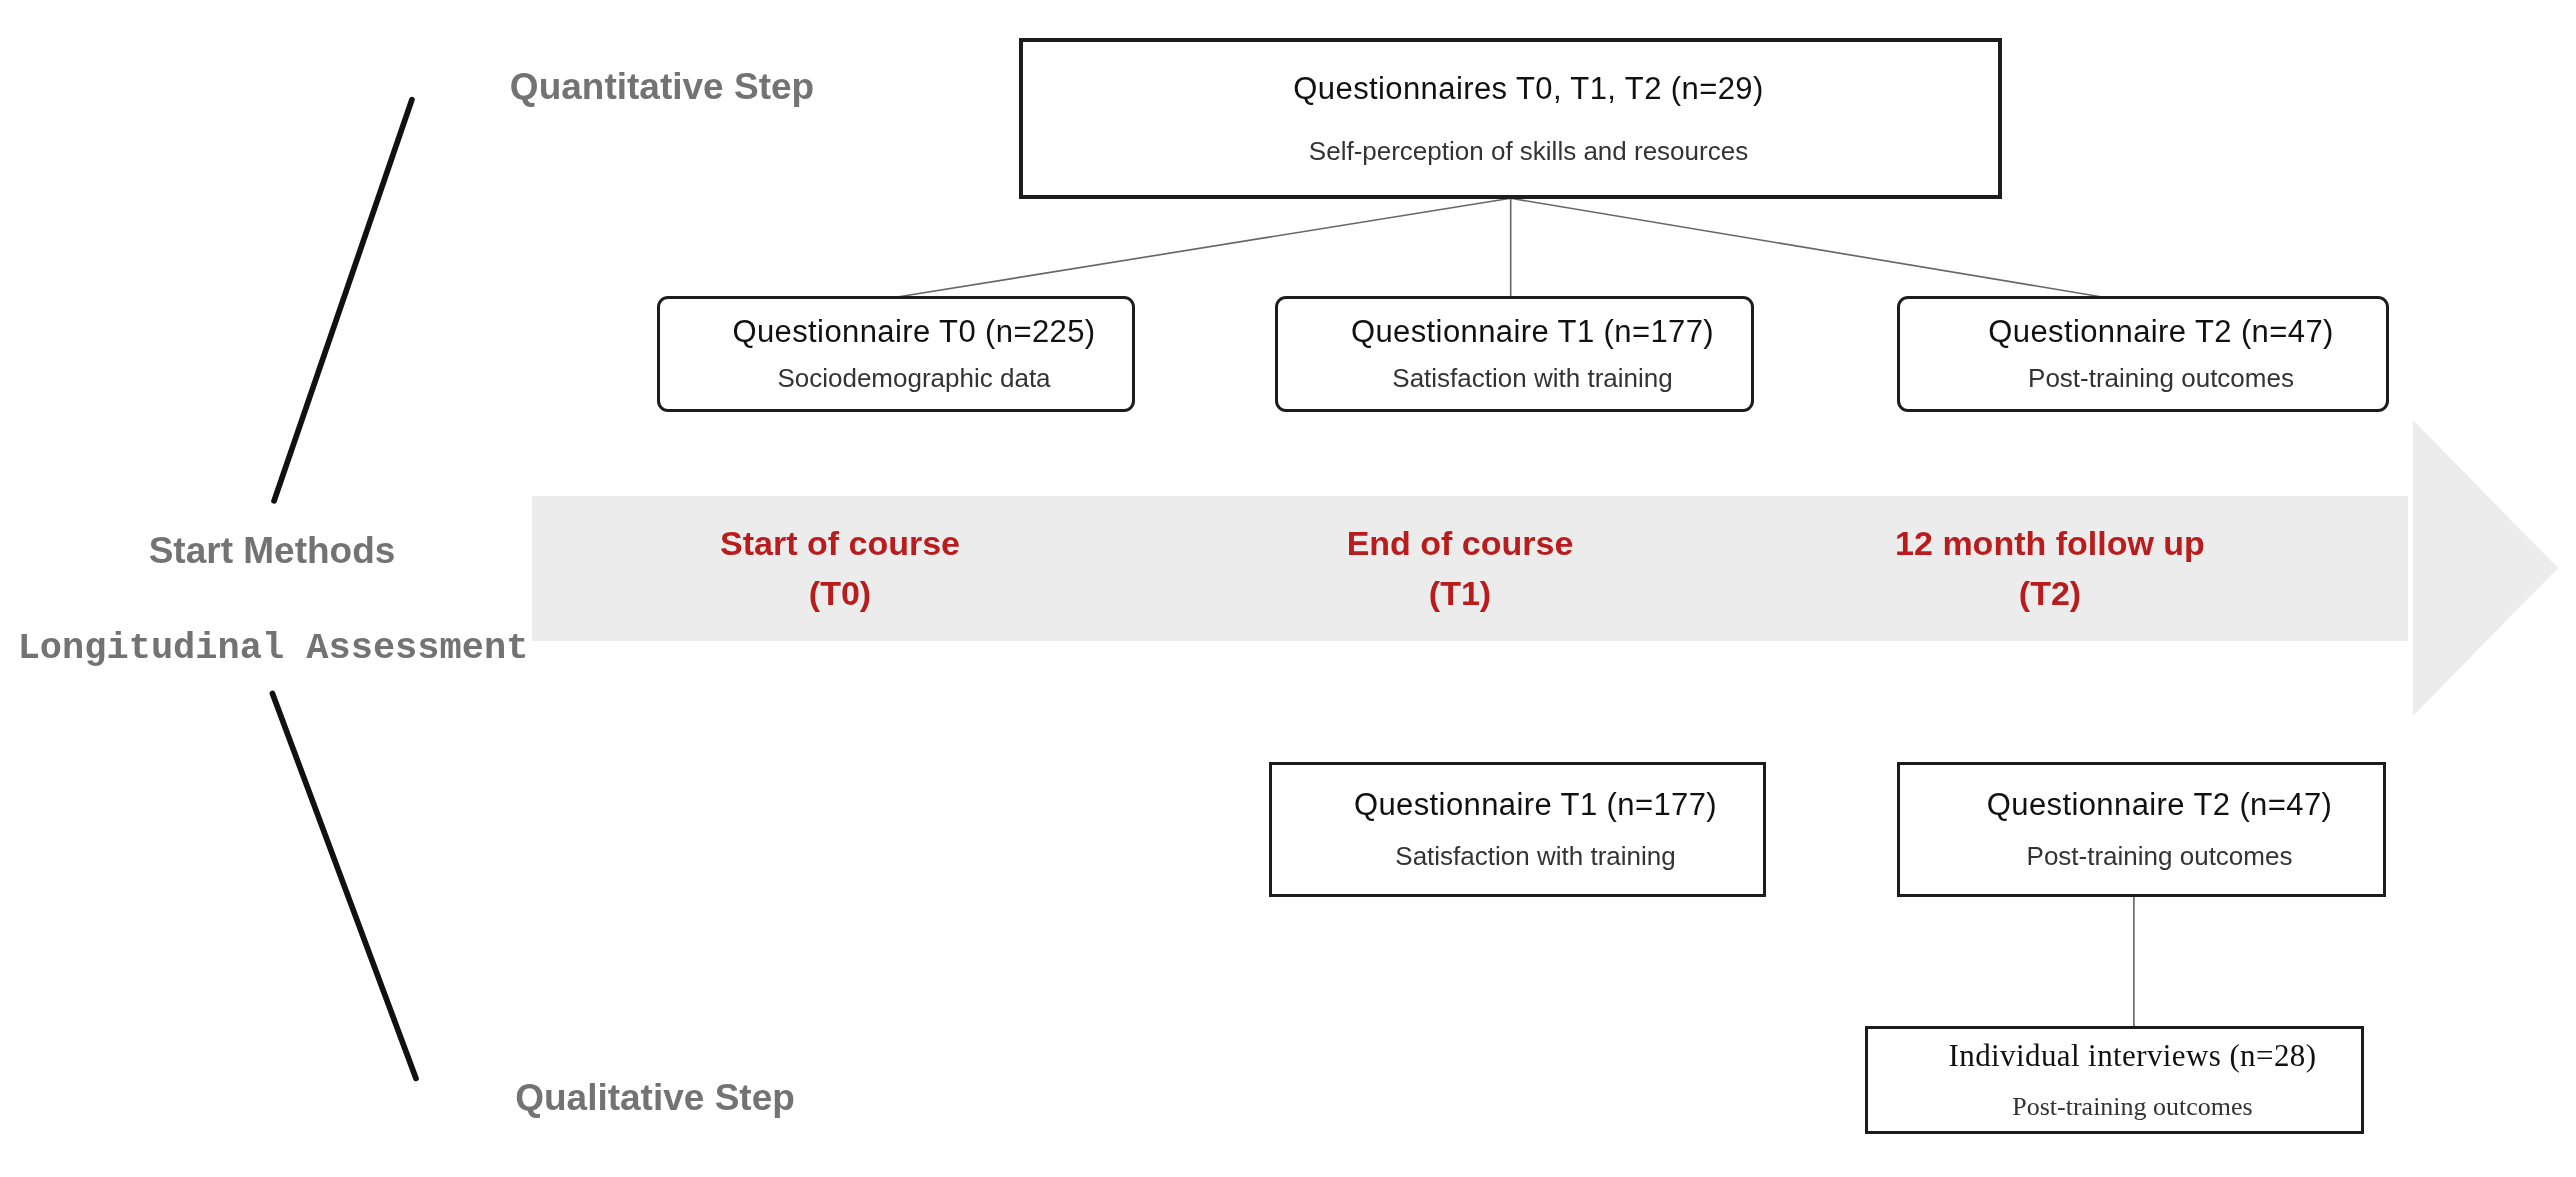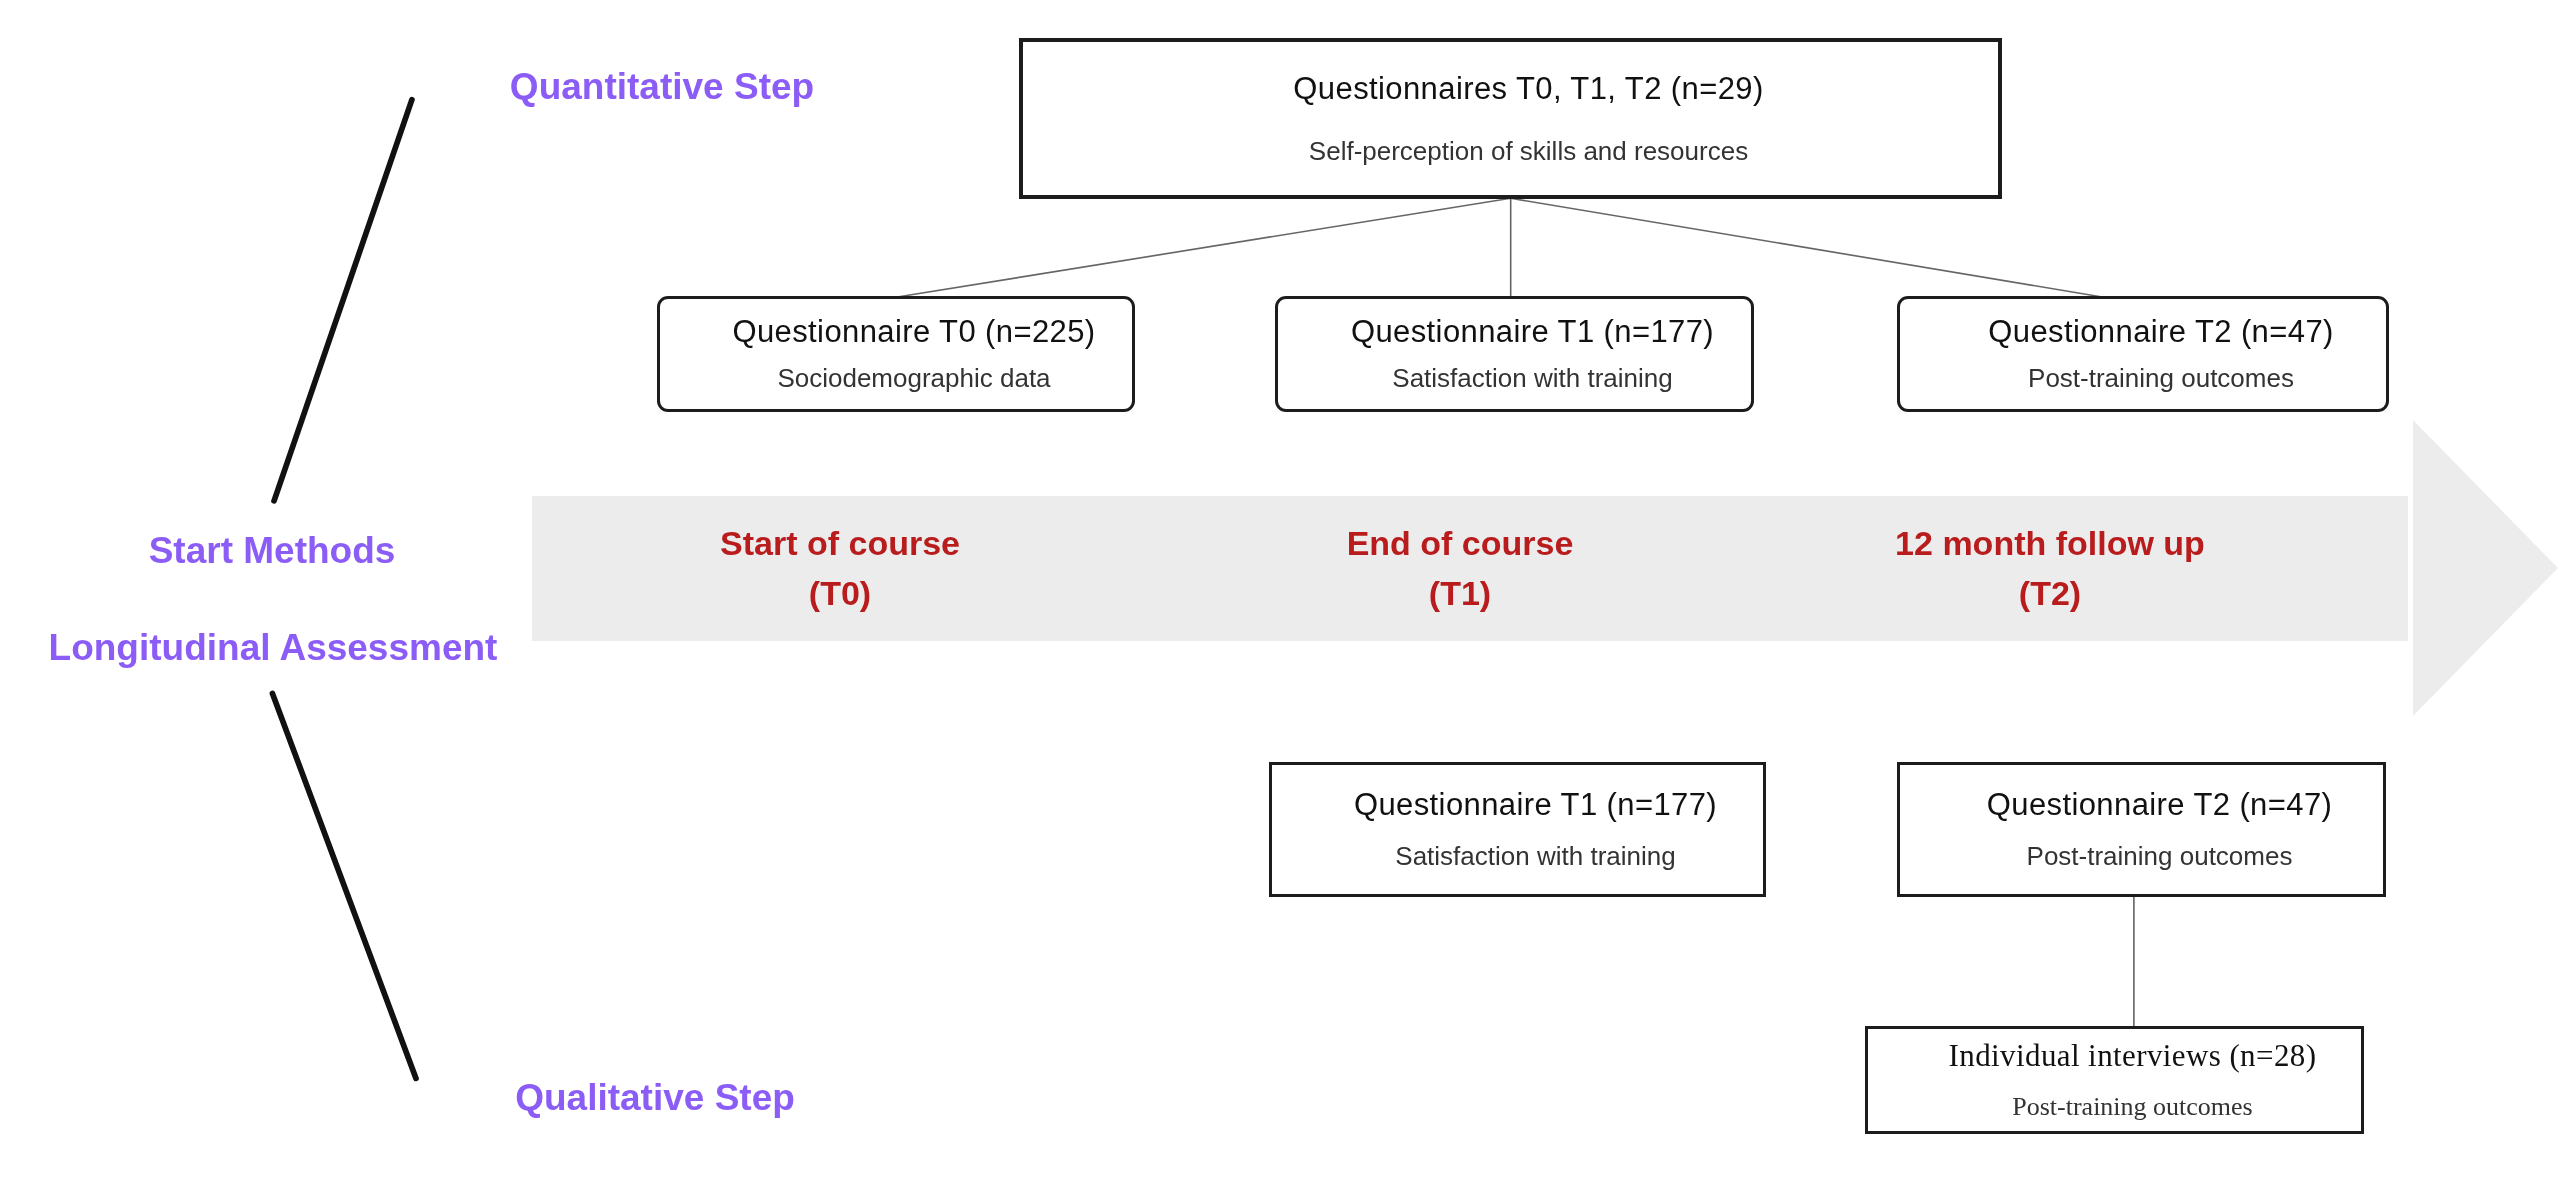--- a/index.html
+++ b/index.html
@@ -86,21 +86,21 @@
     font-size: 34px;
     color: #b91c1c;
     white-space: nowrap;
     text-align: center;
   }
   .side-label {
     position: absolute;
     transform: translate(-50%, -50%);
     font-weight: bold;
     font-size: 37px;
-    color: #8b5cf6;
+    color: #737373;
     white-space: nowrap;
     z-index: 2;
     text-align: left;
   }
 </style>
 </head>
 <body>
 
 <div class="canvas">
 
@@ -127,21 +127,21 @@
     <div>End of course</div>
     <div>(T1)</div>
   </div>
   <div class="t-label" style="left:2050px;">
     <div>12 month follow up</div>
     <div>(T2)</div>
   </div>
 
   <div class="side-label" style="left:662px; top:87px;">Quantitative Step</div>
   <div class="side-label" style="left:272px; top:551px;">Start Methods</div>
-  <div class="side-label" style="left:273px; top:648px;">Longitudinal Assessment</div>
+  <div class="side-label" style="left:273px; top:648px;font-family:Liberation Mono, monospace;">Longitudinal Assessment</div>
   <div class="side-label" style="left:655px; top:1098px;">Qualitative Step</div>
 
   <div class="box top-box" style="left:1019px; top:38px; width:983px; height:161px;">
     <div class="box-title">Questionnaires T0, T1, T2 (n=29)</div>
     <div class="box-subtitle">Self-perception of skills and resources</div>
   </div>
 
   <div class="box mid-box" style="left:657px; top:296px; width:478px; height:116px;">
     <div class="box-title">Questionnaire T0 (n=225)</div>
     <div class="box-subtitle">Sociodemographic data</div>

